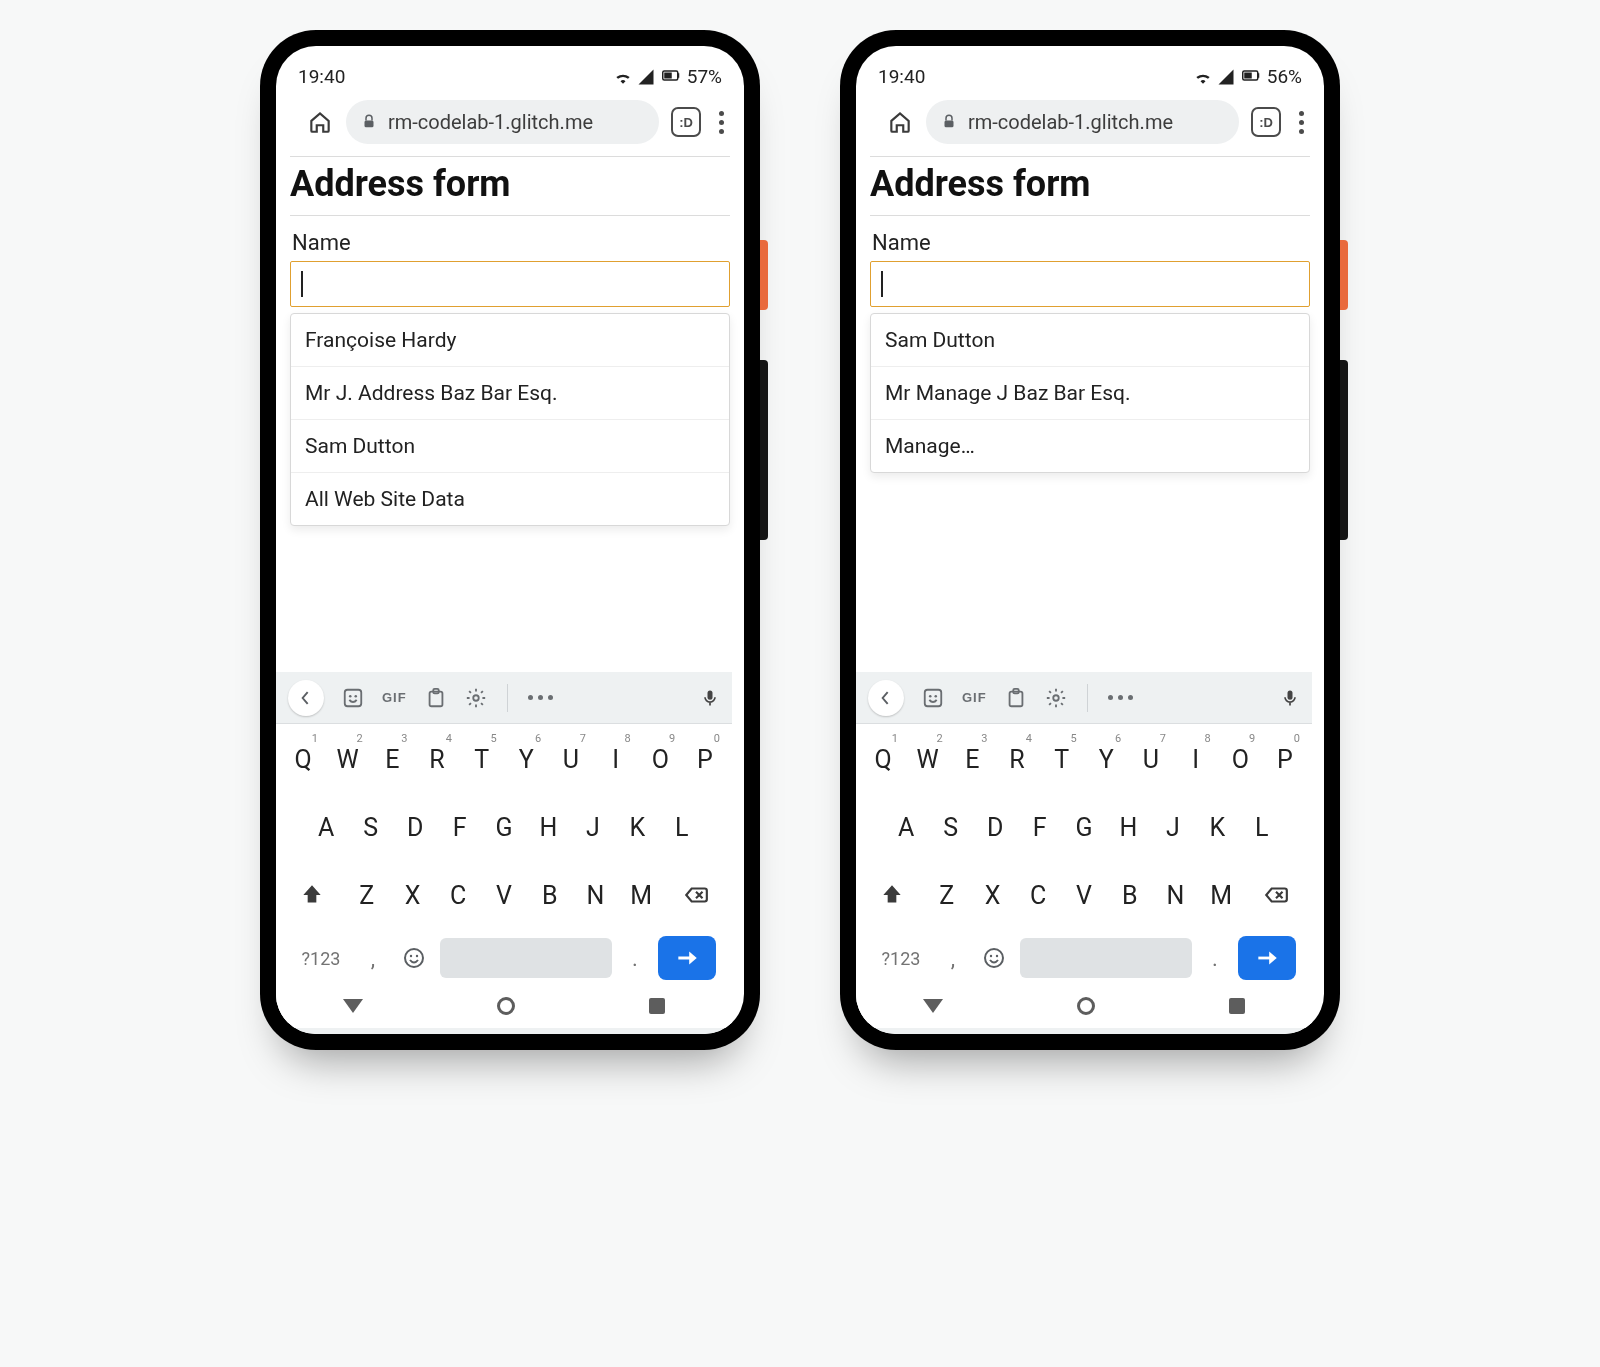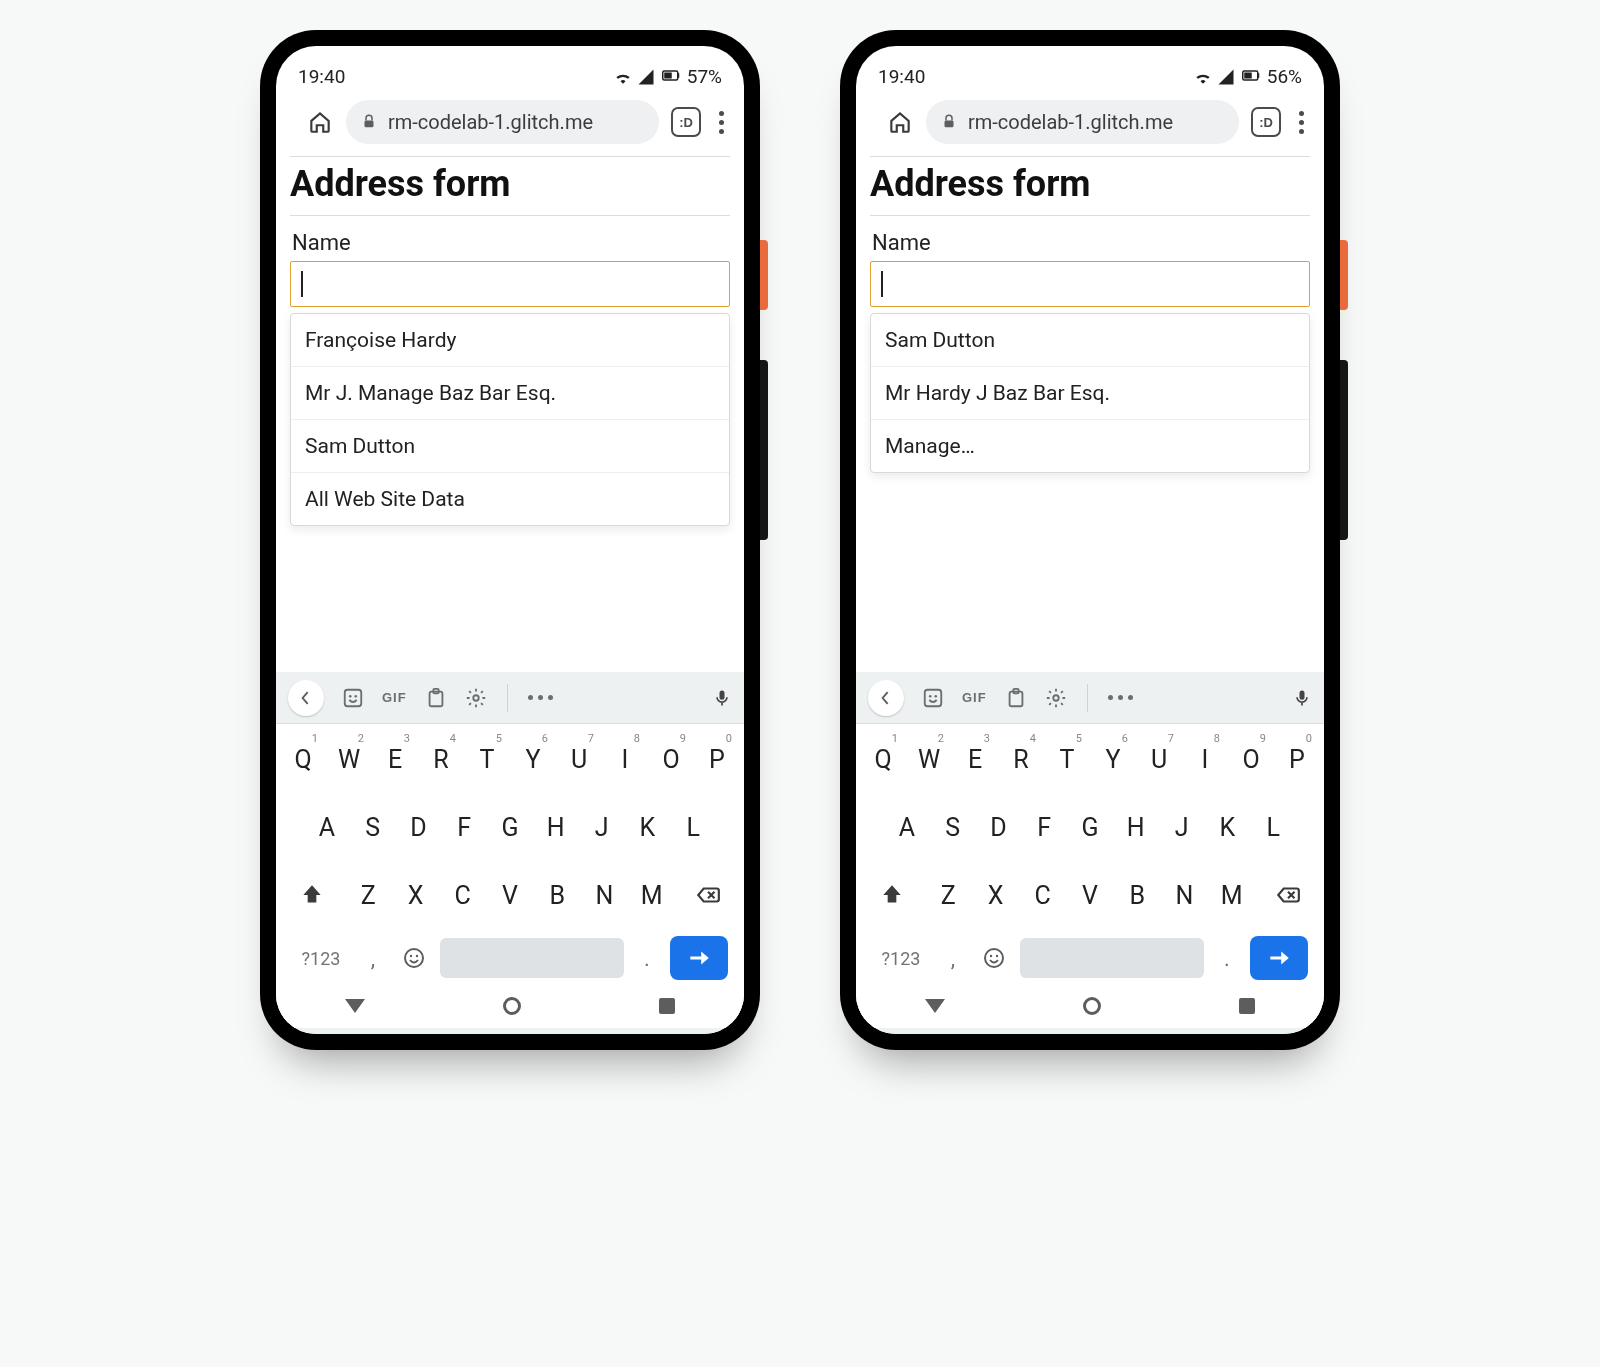--- a/index.html
+++ b/index.html
@@ -139,21 +139,21 @@
   }
   .suggest .item{
     padding:14px 14px;
     font-size:21px; color:#222;
     border-top:1px solid #eee;
   }
   .suggest .item:first-child{ border-top:none; }
 
   
   .kbwrap {
-    position:absolute; left:0; right:0; bottom:0;
+    position:absolute; left:0; right:12px; bottom:0;
     background:#eef1f2;
     padding-bottom:6px;
   }
   .kb-suggestbar{
     height:52px; display:flex; align-items:center; gap:18px;
     padding:0 12px;
     border-bottom:1px solid #dbdee0;
   }
   .kb-suggestbar .chip{
     width:36px; height:36px; border-radius:50%; background:#fff; box-shadow:0 1px 2px rgba(0,0,0,.2);
@@ -265,21 +265,21 @@
 
       <div class="content-scroll">
         <div class="page">
           <div class="page-title">Address form</div>
           <div class="field-label">Name</div>
           <div class="text-input">
             <span class="caret"></span>
           </div>
           <div class="suggest">
               <div class="item">Françoise Hardy</div>
-              <div class="item">Mr J. Manage Baz Bar Esq.</div>
+              <div class="item">Mr J. Address Baz Bar Esq.</div>
               <div class="item">Sam Dutton</div>
               <div class="item">All Web Site Data</div>
             </div>
         </div>
       </div>
 
       <div class="kbwrap">
         <div class="kb-suggestbar">
           <span class="chip">
               <svg viewBox="0 0 24 24" width="20" height="20">
@@ -509,21 +509,21 @@
 
       <div class="content-scroll">
         <div class="page">
           <div class="page-title">Address form</div>
           <div class="field-label">Name</div>
           <div class="text-input">
             <span class="caret"></span>
           </div>
           <div class="suggest">
               <div class="item">Sam Dutton</div>
-              <div class="item">Mr Hardy J Baz Bar Esq.</div>
+              <div class="item">Mr Manage J Baz Bar Esq.</div>
               <div class="item">Manage…</div>
             </div>
         </div>
       </div>
 
       <div class="kbwrap">
         <div class="kb-suggestbar">
           <span class="chip">
               <svg viewBox="0 0 24 24" width="20" height="20">
                 <path fill="none" stroke="#5b5f63" stroke-width="2.3" d="M14 5l-6 7 6 7"></path>

